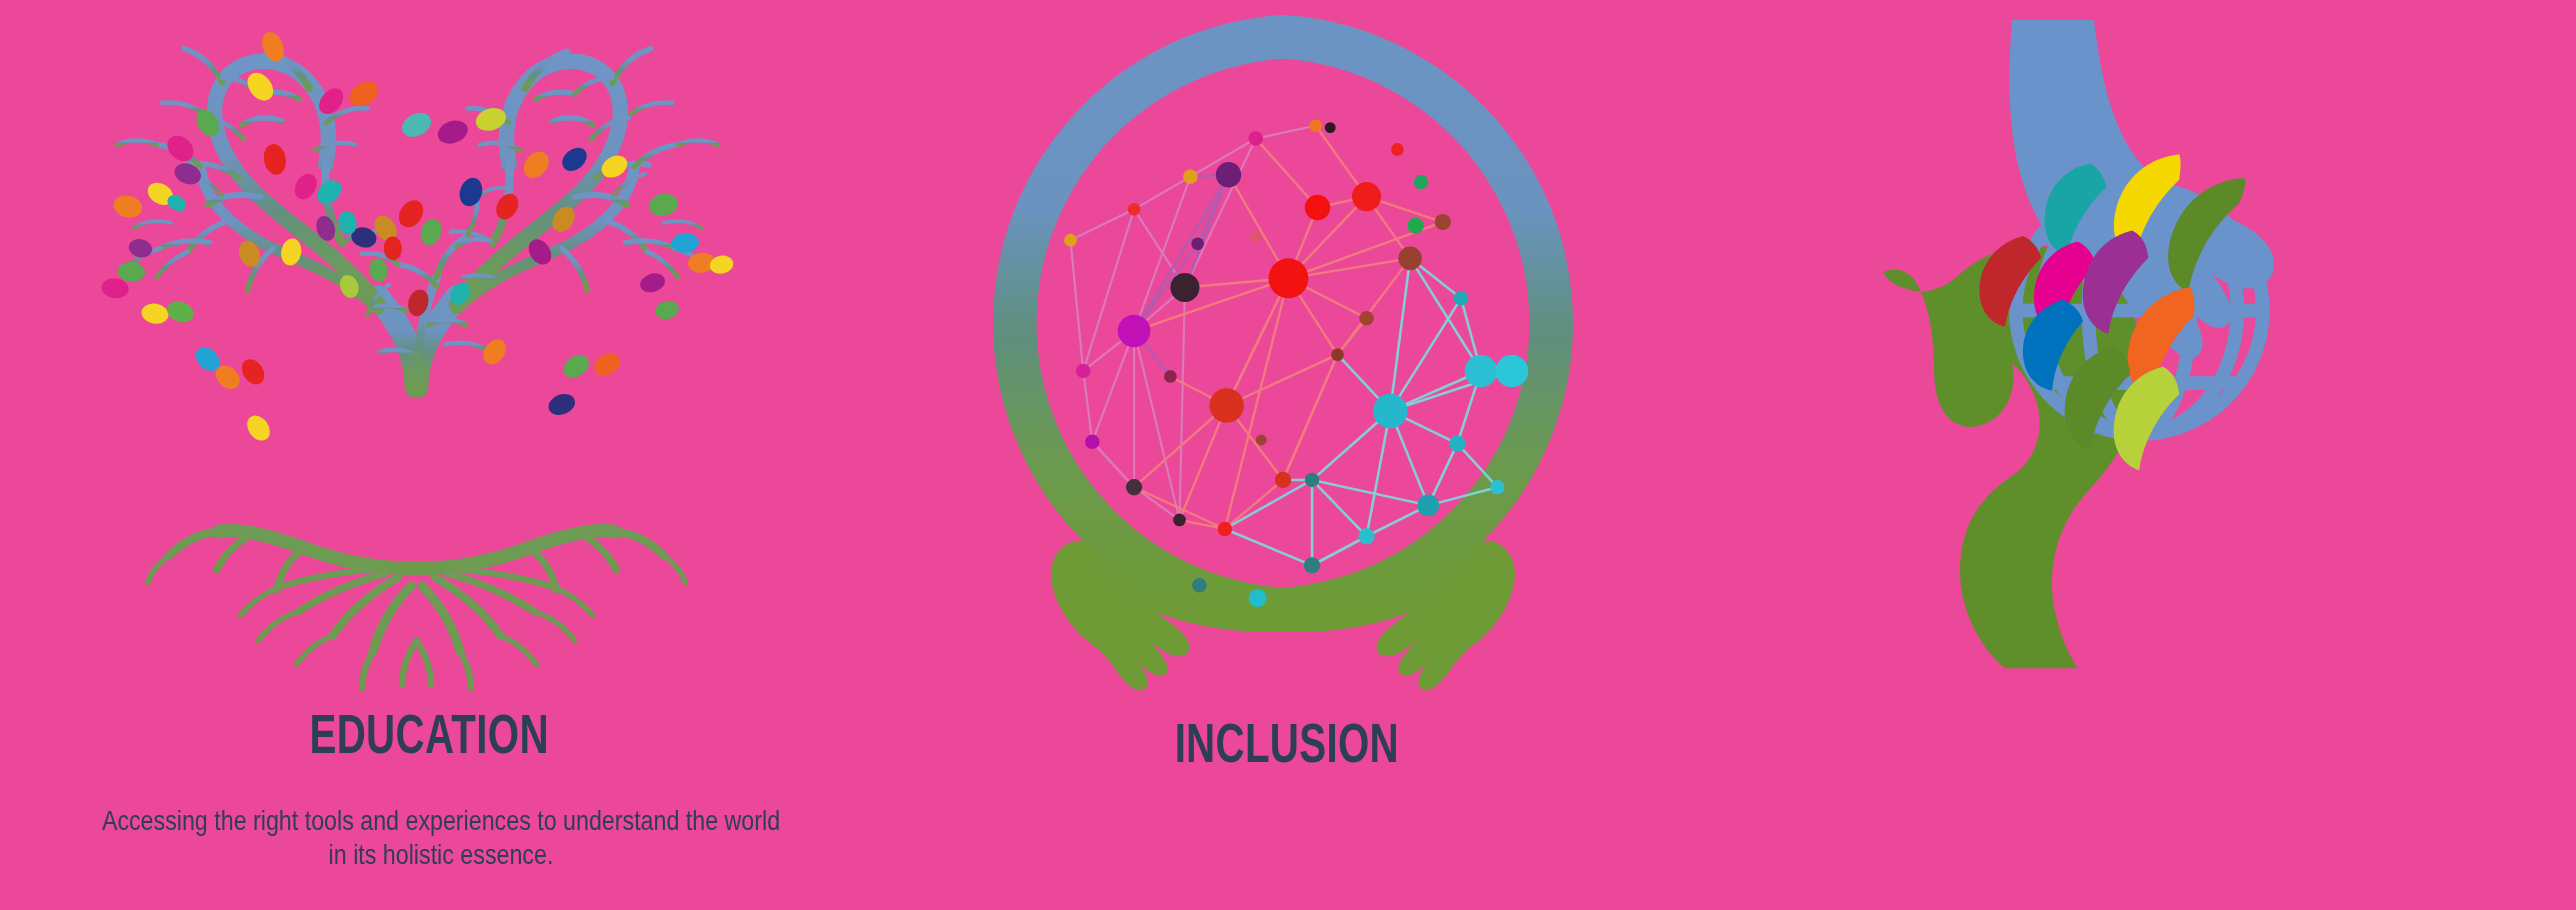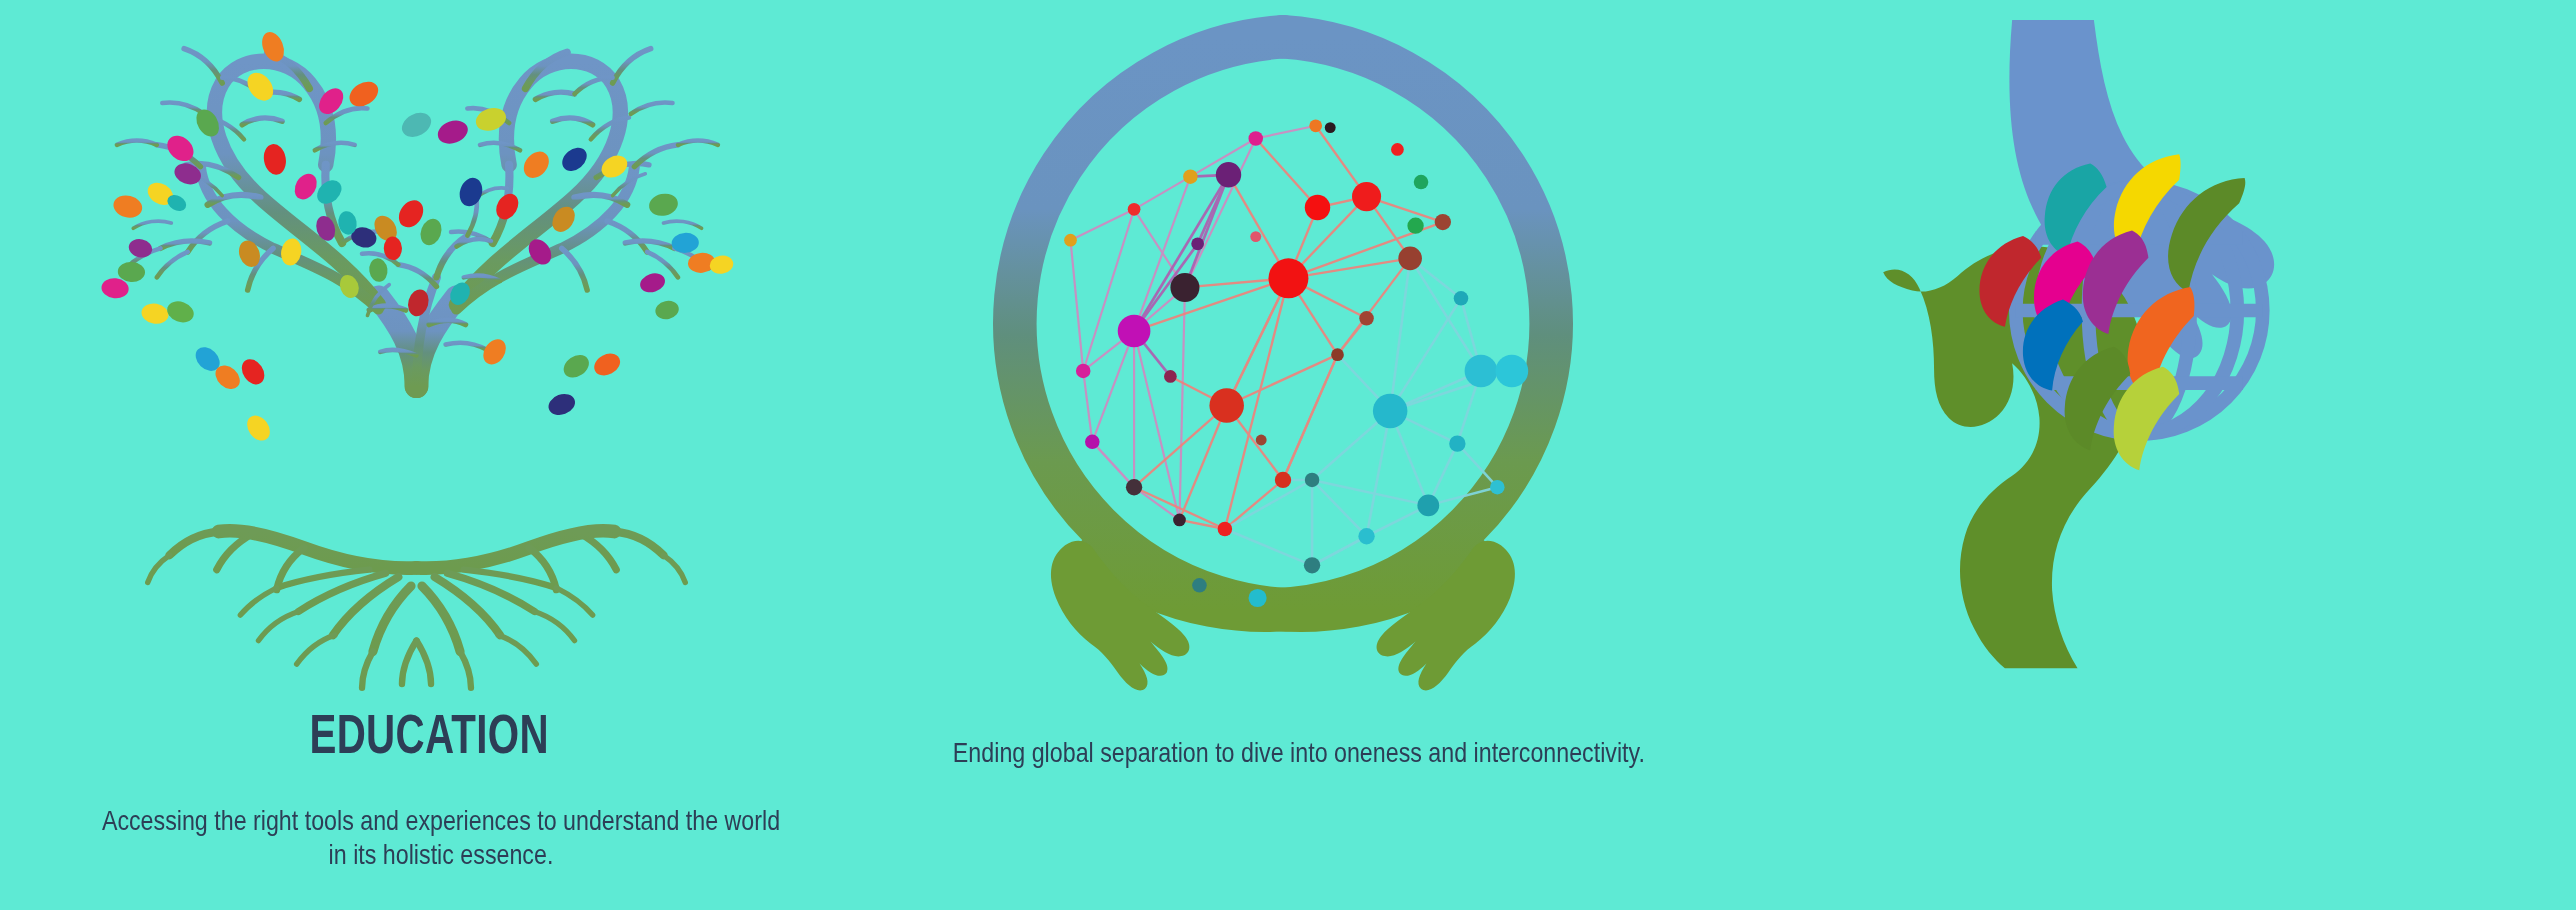--- a/index.html
+++ b/index.html
@@ -12,21 +12,21 @@
     width: 2576px;
     height: 910px;
     overflow: hidden;
     font-family: "Liberation Sans", sans-serif;
     -webkit-font-smoothing: antialiased;
   }
   .board {
     position: relative;
     width: 2576px;
     height: 910px;
-    background: #5eead4;
+    background: #ec4899;
     display: flex;
     flex-direction: row;
     align-items: flex-start;
     justify-content: flex-start;
   }
   .column {
     position: relative;
     width: 858px;
     height: 910px;
     display: flex;
@@ -465,22 +465,22 @@
           <circle cx="452" cy="574" r="9" fill="#2abecf"></circle>
           <circle cx="392" cy="606" r="9" fill="#2e7e80"></circle>
           <circle cx="596" cy="520" r="8" fill="#2ec0d2"></circle>
           <circle cx="512" cy="184" r="8" fill="#1fa55e"></circle>
           <circle cx="506" cy="232" r="9" fill="#23a84e"></circle>
           <circle cx="332" cy="642" r="10" fill="#23bccd"></circle>
           <circle cx="268" cy="628" r="8" fill="#2e7e80"></circle>
         </g>
       </svg>
     </div>
-    <div class="blurb-wrap">
-      <p class="blurb">Ending global separation to dive into oneness and interconnectivity.</p>
+    <div class="heading-wrap">
+      <h2 class="heading">INCLUSION</h2>
     </div>
   </div>
 
   <div class="column col-preservation">
     <div class="art">
       <svg width="636" height="672" viewBox="0 0 700 740" aria-hidden="true">
 
         <g>
           <path fill="#6a93cc" d="M196 12
                    L286 12

